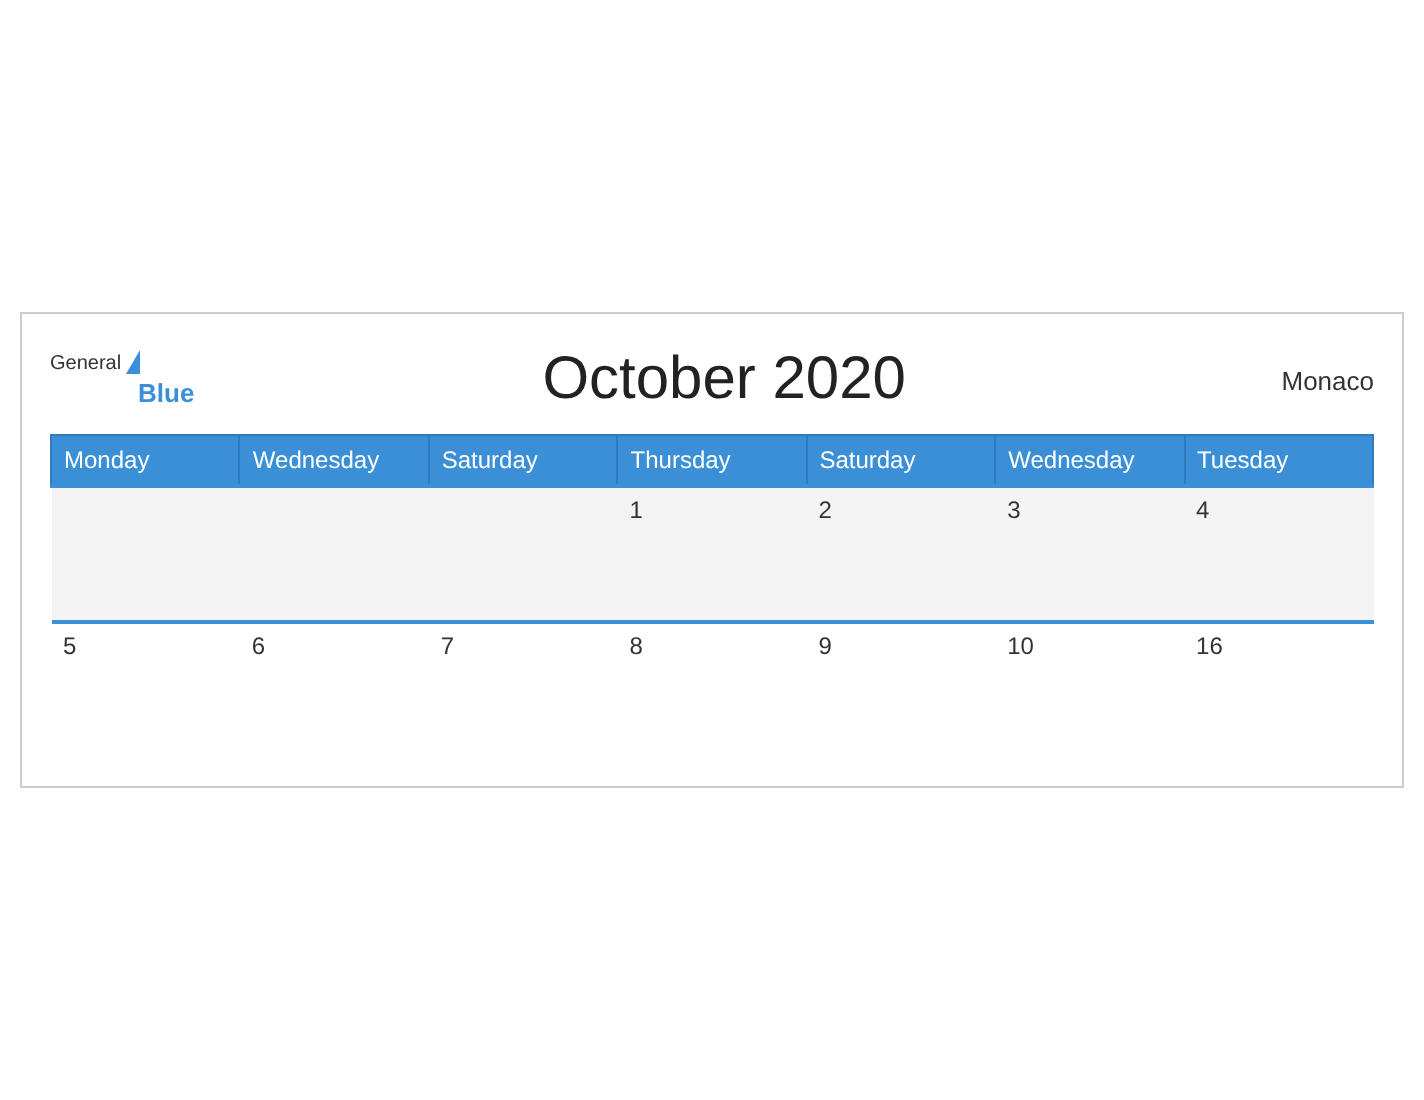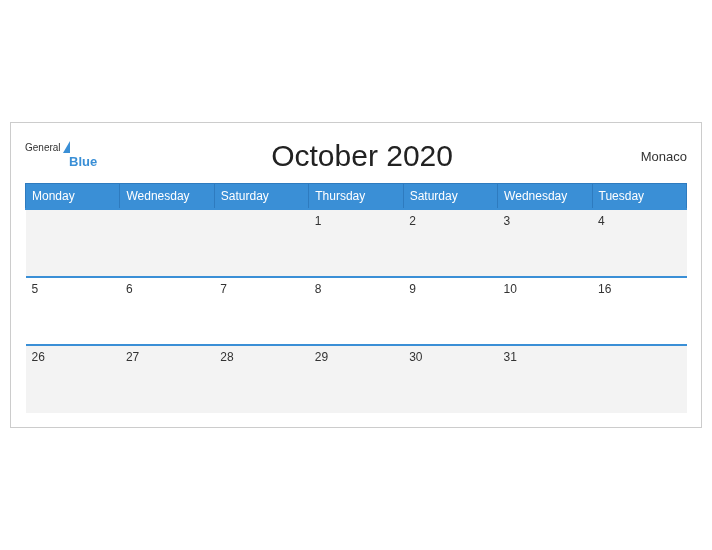--- a/index.html
+++ b/index.html
@@ -148,24 +148,15 @@
         </tr>
         <tr>
           <td><span class="day-num">5</span></td>
           <td><span class="day-num">6</span></td>
           <td><span class="day-num">7</span></td>
           <td><span class="day-num">8</span></td>
           <td><span class="day-num">9</span></td>
           <td><span class="day-num">10</span></td>
           <td><span class="day-num">16</span></td>
         </tr>
-        <tr>
-          <td><span class="day-num">26</span></td>
-          <td><span class="day-num">27</span></td>
-          <td><span class="day-num">28</span></td>
-          <td><span class="day-num">29</span></td>
-          <td><span class="day-num">30</span></td>
-          <td><span class="day-num">31</span></td>
-          <td style="border-top: 2px solid rgb(58, 143, 214);"></td>
-        </tr>
       </tbody>
   </table>
 </div>
 
 </body></html>

